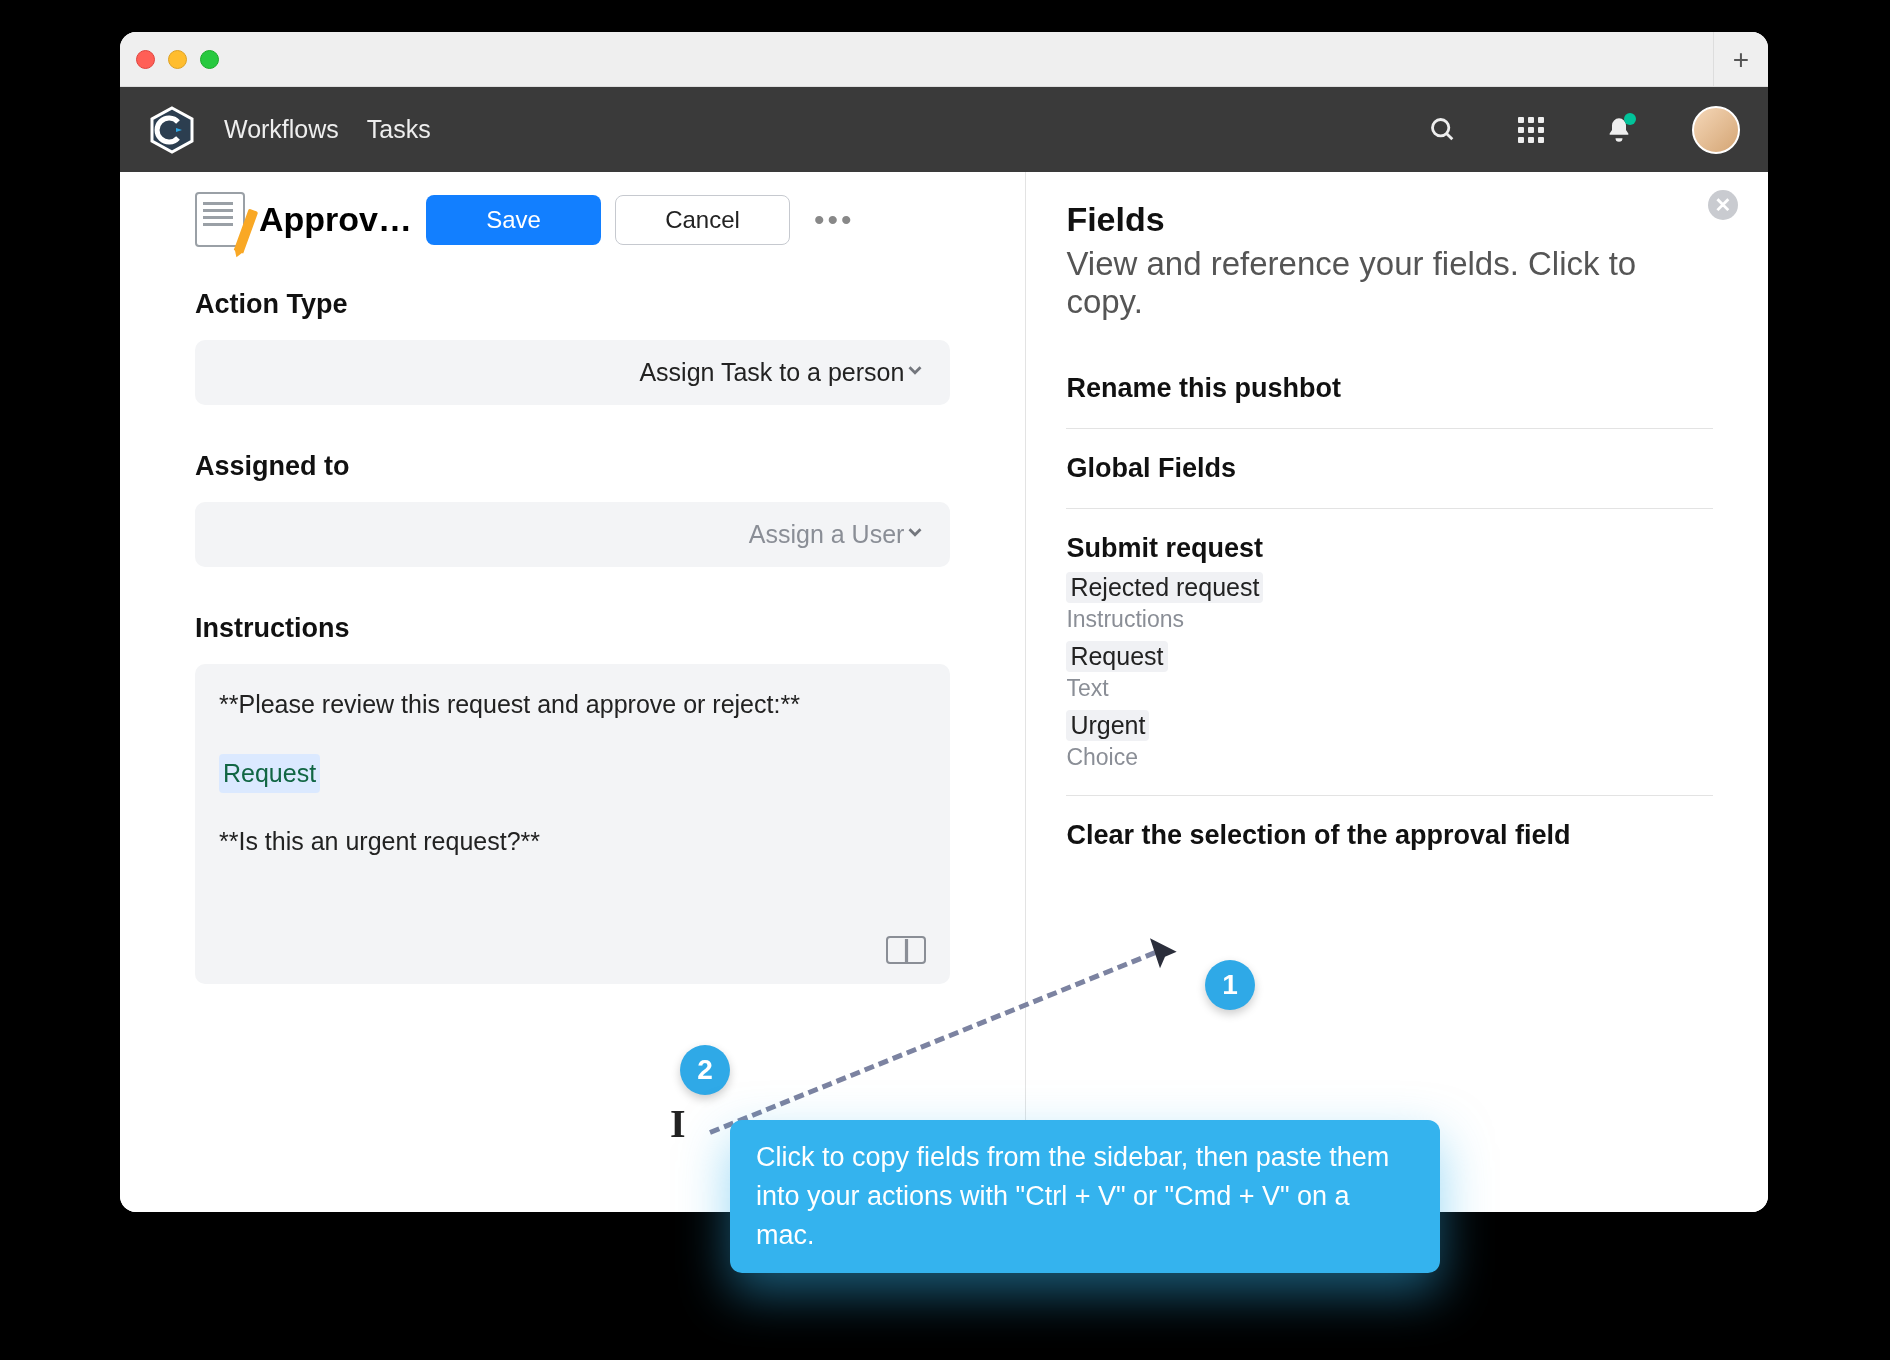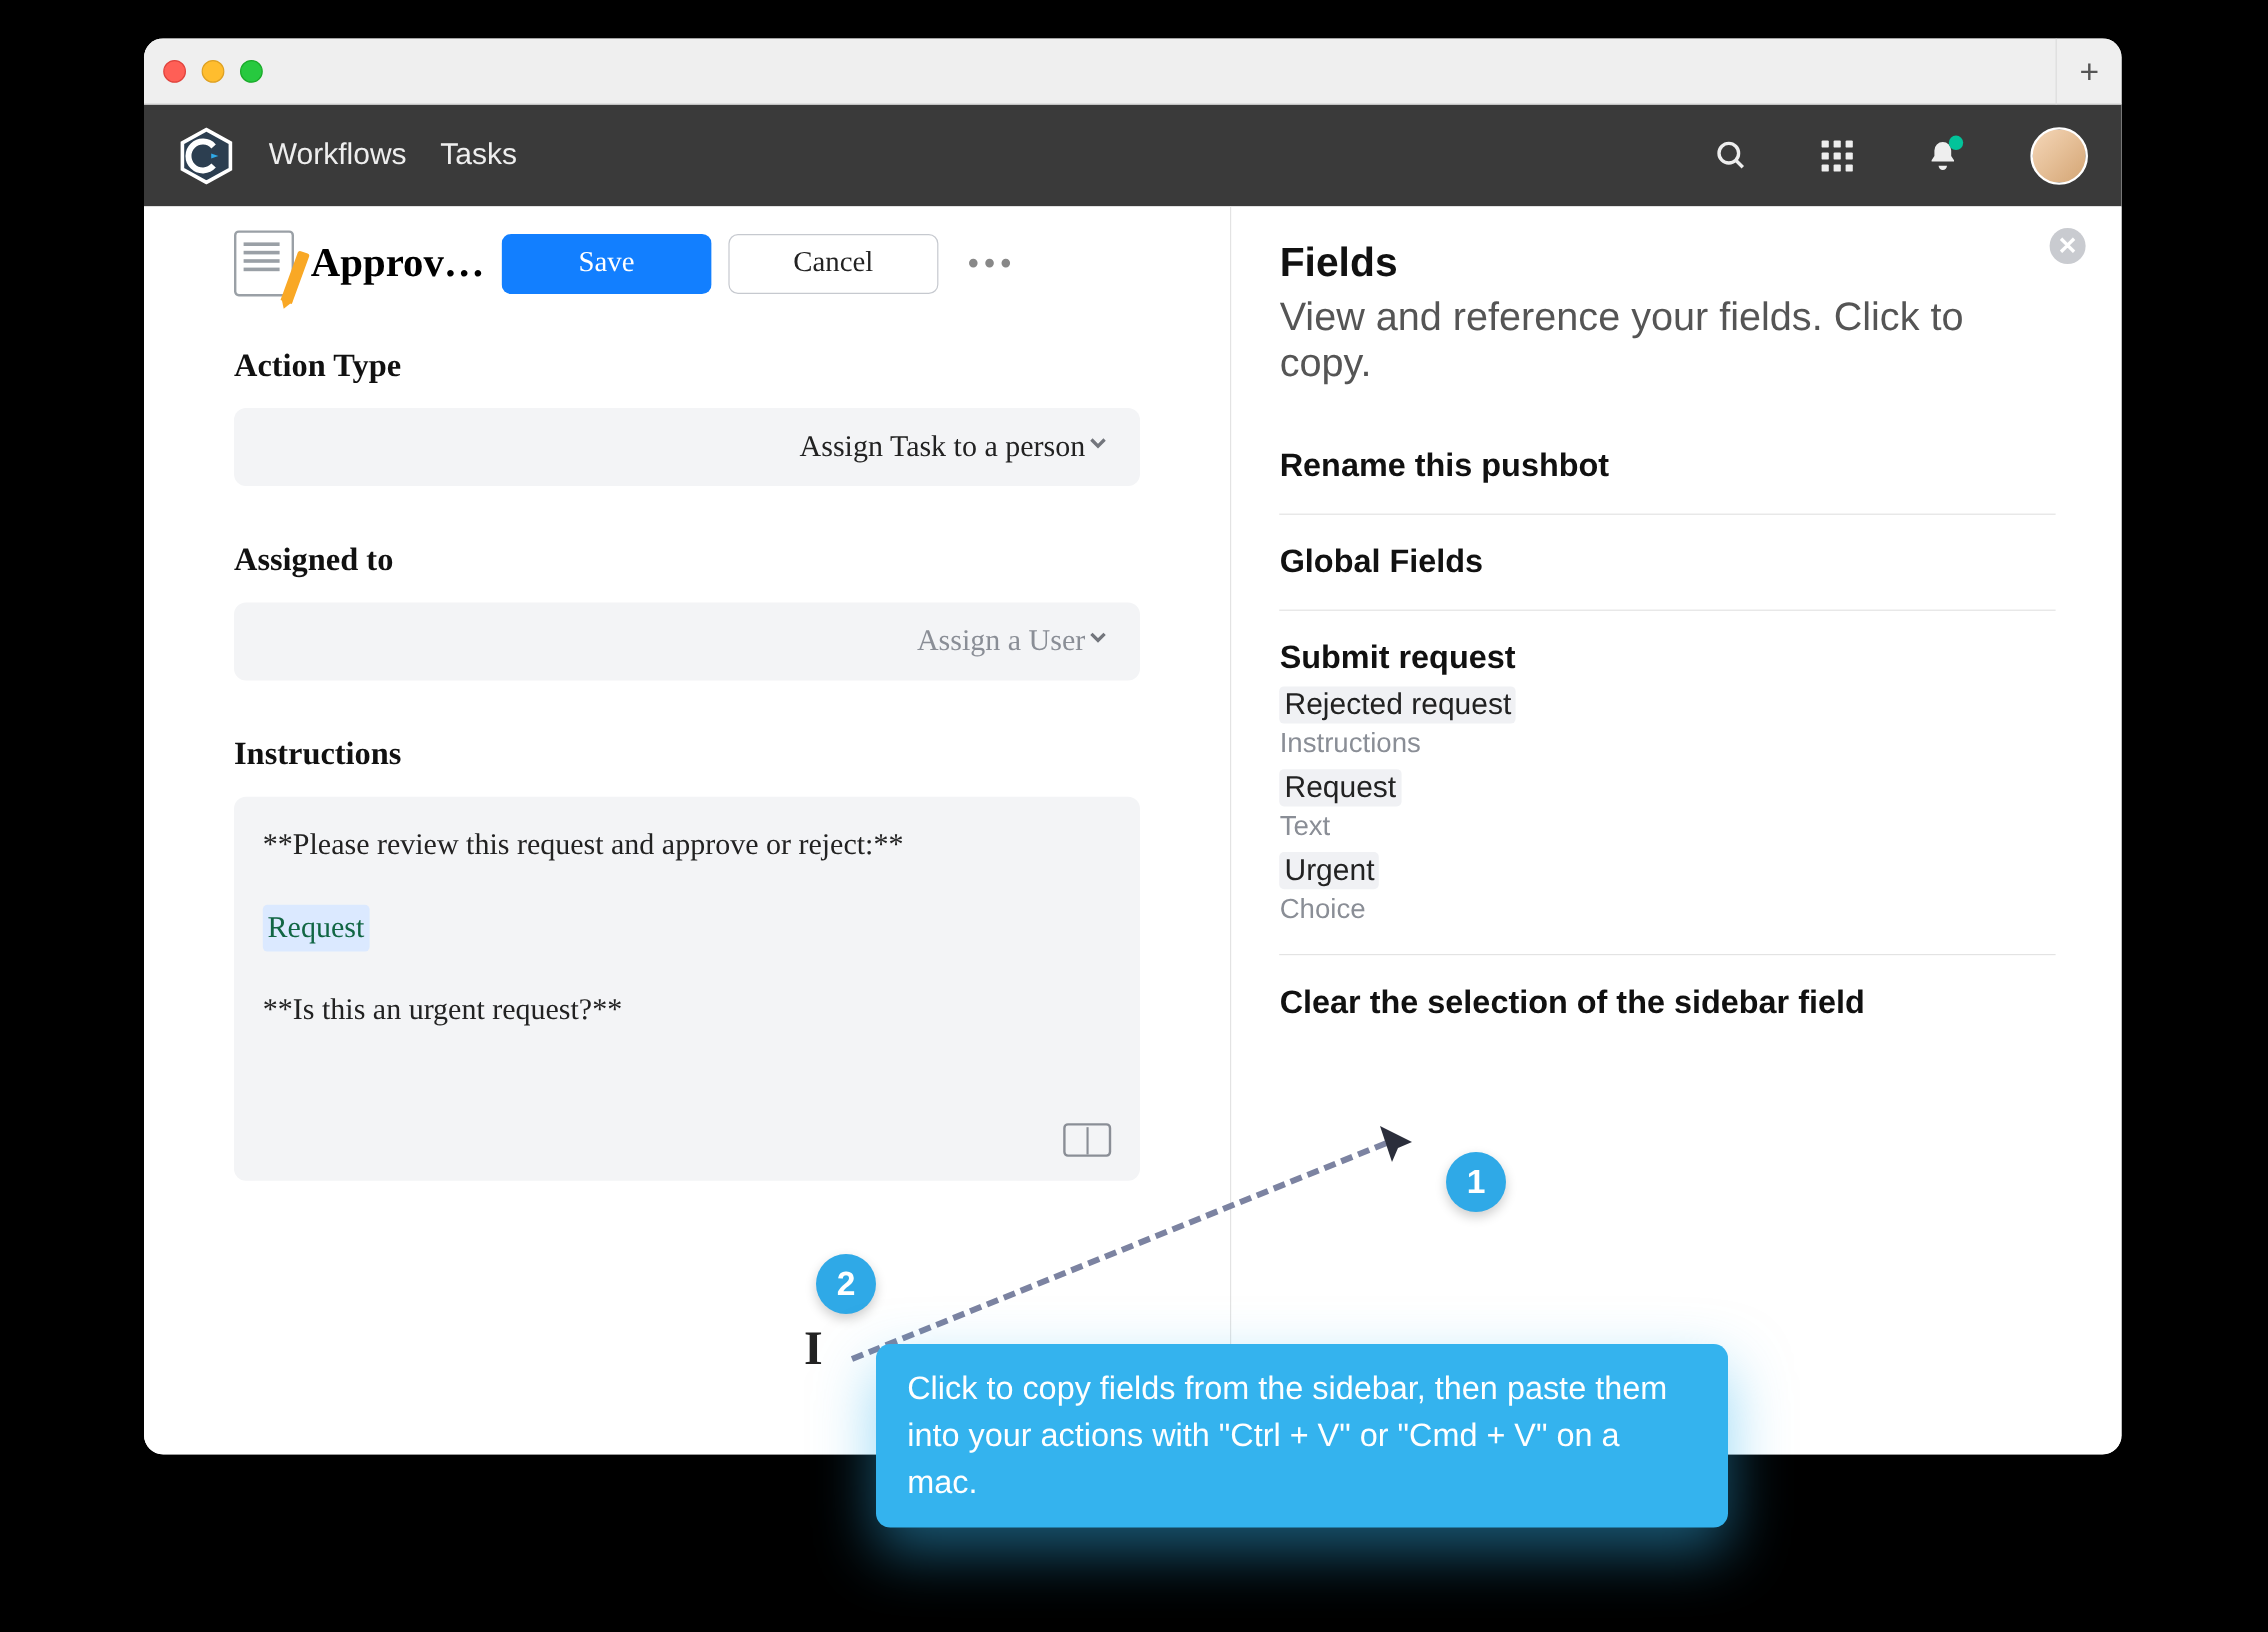--- a/index.html
+++ b/index.html
@@ -58,21 +58,21 @@
 .bell-dot { position: absolute; top: -2px; right: -2px; width: 12px; height: 12px; border-radius: 50%; background: #02c39a; }
 .grid3x3 { display: grid; grid-template-columns: repeat(3, 6px); grid-template-rows: repeat(3, 6px); gap: 4px; }
 .grid3x3 > div { background: #eee; border-radius: 1px; }
 
 
 .content {
   display: flex;
   height: calc(100% - 140px);
   background: #fff;
 }
-.left-pane { width: 55%; border-right: 1px solid #e3e3e3; padding: 20px 75px 20px 75px; overflow: hidden; font-family: Liberation Serif, serif; }
+.left-pane { width: 55%; border-right: 1px solid #e3e3e3; padding: 20px 75px 20px 75px; overflow: hidden; }
 .right-pane { width: 45%; position: relative; padding: 28px 55px 0 40px; overflow: hidden; }
 
 
 .page-header-row {
   display: flex; align-items: center; gap: 14px; margin-bottom: 42px;
 }
 .doc-icon-wrap { width: 50px; height: 55px; position: relative; }
 .doc-icon-page {
   position: absolute; inset: 0; border: 2px solid #9aa0a6; border-radius: 4px; background: #fff;
 }
@@ -289,21 +289,21 @@
           <span class="field-item-name">Request</span>
           <div class="field-item-type">Text</div>
         </div>
         <div class="field-item">
           <span class="field-item-name">Urgent</span>
           <div class="field-item-type">Choice</div>
         </div>
       </div>
 
       <div class="right-section">
-        <div class="right-section-title">Clear the selection of the sidebar field</div>
+        <div class="right-section-title">Clear the selection of the approval field</div>
       </div>
 
     </div>
 
   </div>
 </div>
 
 <div class="dashed-line" style="left: 710px; top: 1130px; width: 480px; transform: rotate(-22deg);"></div>
 
 <div class="cursor-arrow" style="left:1145px; top:935px;">

